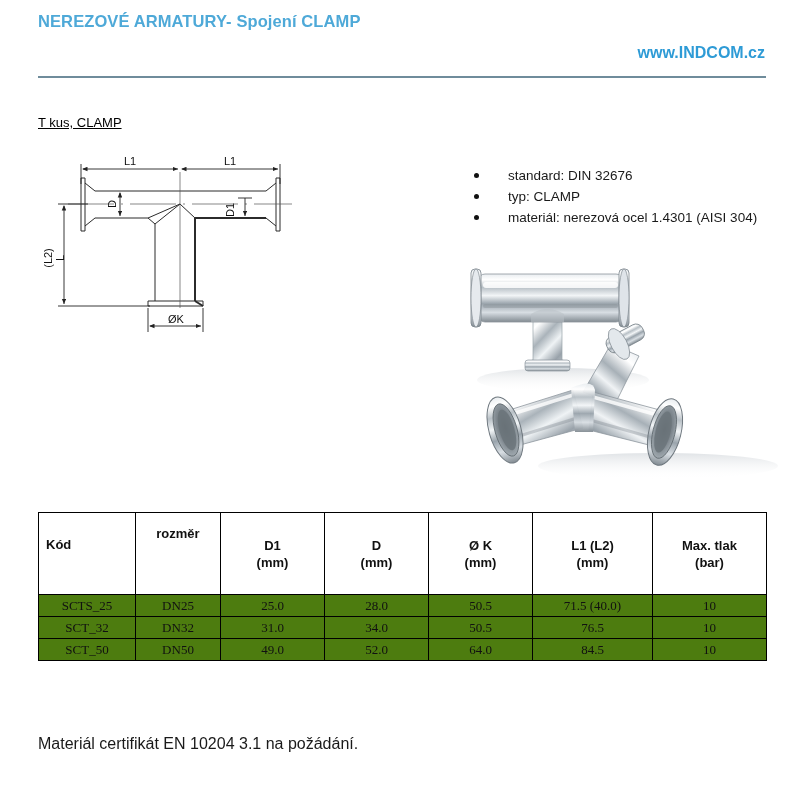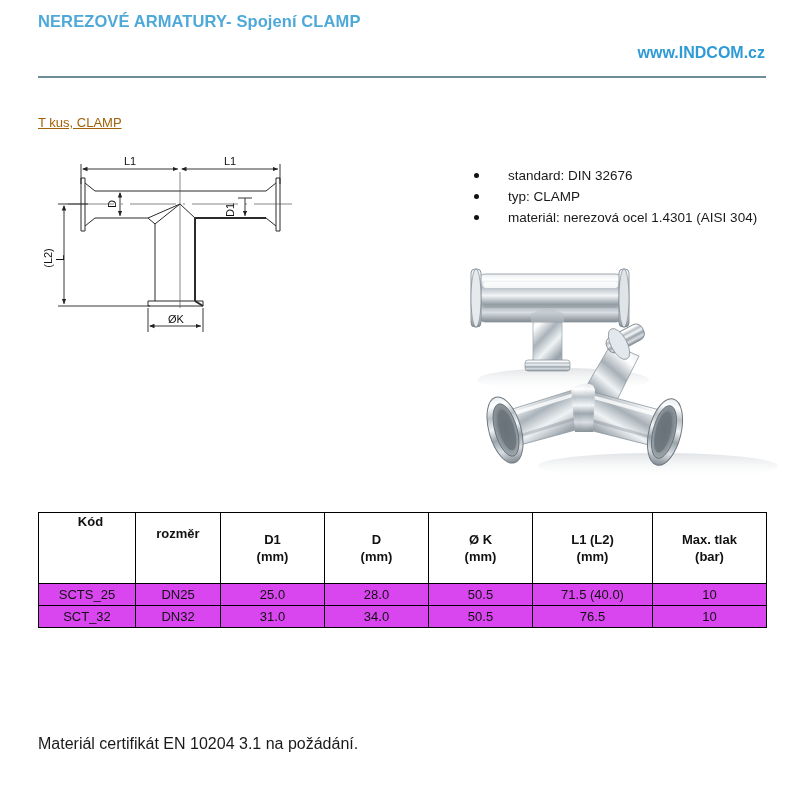--- a/index.html
+++ b/index.html
@@ -44,21 +44,21 @@
     height: 2px;
     background: #6f8c9b;
   }
 
   
   #section-link {
     position: absolute;
     left: 38px;
     top: 115px;
     font-size: 13px;
-    color: #a16207;
+    color: #000000;
     text-decoration: underline;
     white-space: nowrap;
   }
 
   
   #drawing {
     position: absolute;
     left: 40px;
     top: 136px;
     width: 310px;
@@ -123,36 +123,37 @@
     padding: 0;
   }
   #spec-table thead th {
     height: 58px;
     font-weight: bold;
     line-height: 17px;
     vertical-align: middle;
     background: #ffffff;
   }
   #spec-table thead th.left-head {
-    text-align: center;
+    text-align: left;
     padding-left: 7px;
     vertical-align: top;
-    padding-top: 0;
+    padding-top: 23px;
   }
   #spec-table thead th.mid-head {
     vertical-align: top;
     padding-top: 12px;
   }
   #spec-table tbody td {
     height: 21px;
     line-height: 21px;
     font-weight: normal;
   }
   #spec-table tbody tr.alt td {
-    background: #d946ef;
+    background: #4d7c0f;
+    font-family: Liberation Serif, serif;
   }
 
   
   #footer-note {
     position: absolute;
     left: 38px;
     top: 735px;
     font-size: 16px;
     color: #1a1a1a;
     white-space: nowrap;
@@ -407,16 +408,25 @@
     </tr>
     <tr class="alt">
       <td>SCT_32</td>
       <td>DN32</td>
       <td>31.0</td>
       <td>34.0</td>
       <td>50.5</td>
       <td>76.5</td>
       <td>10</td>
     </tr>
+    <tr class="alt">
+      <td>SCT_50</td>
+      <td>DN50</td>
+      <td>49.0</td>
+      <td>52.0</td>
+      <td>64.0</td>
+      <td>84.5</td>
+      <td>10</td>
+    </tr>
   </tbody>
 </table>
 
 <div id="footer-note">Materiál certifikát EN 10204 3.1 na požádání.</div>
 
 </body></html>

